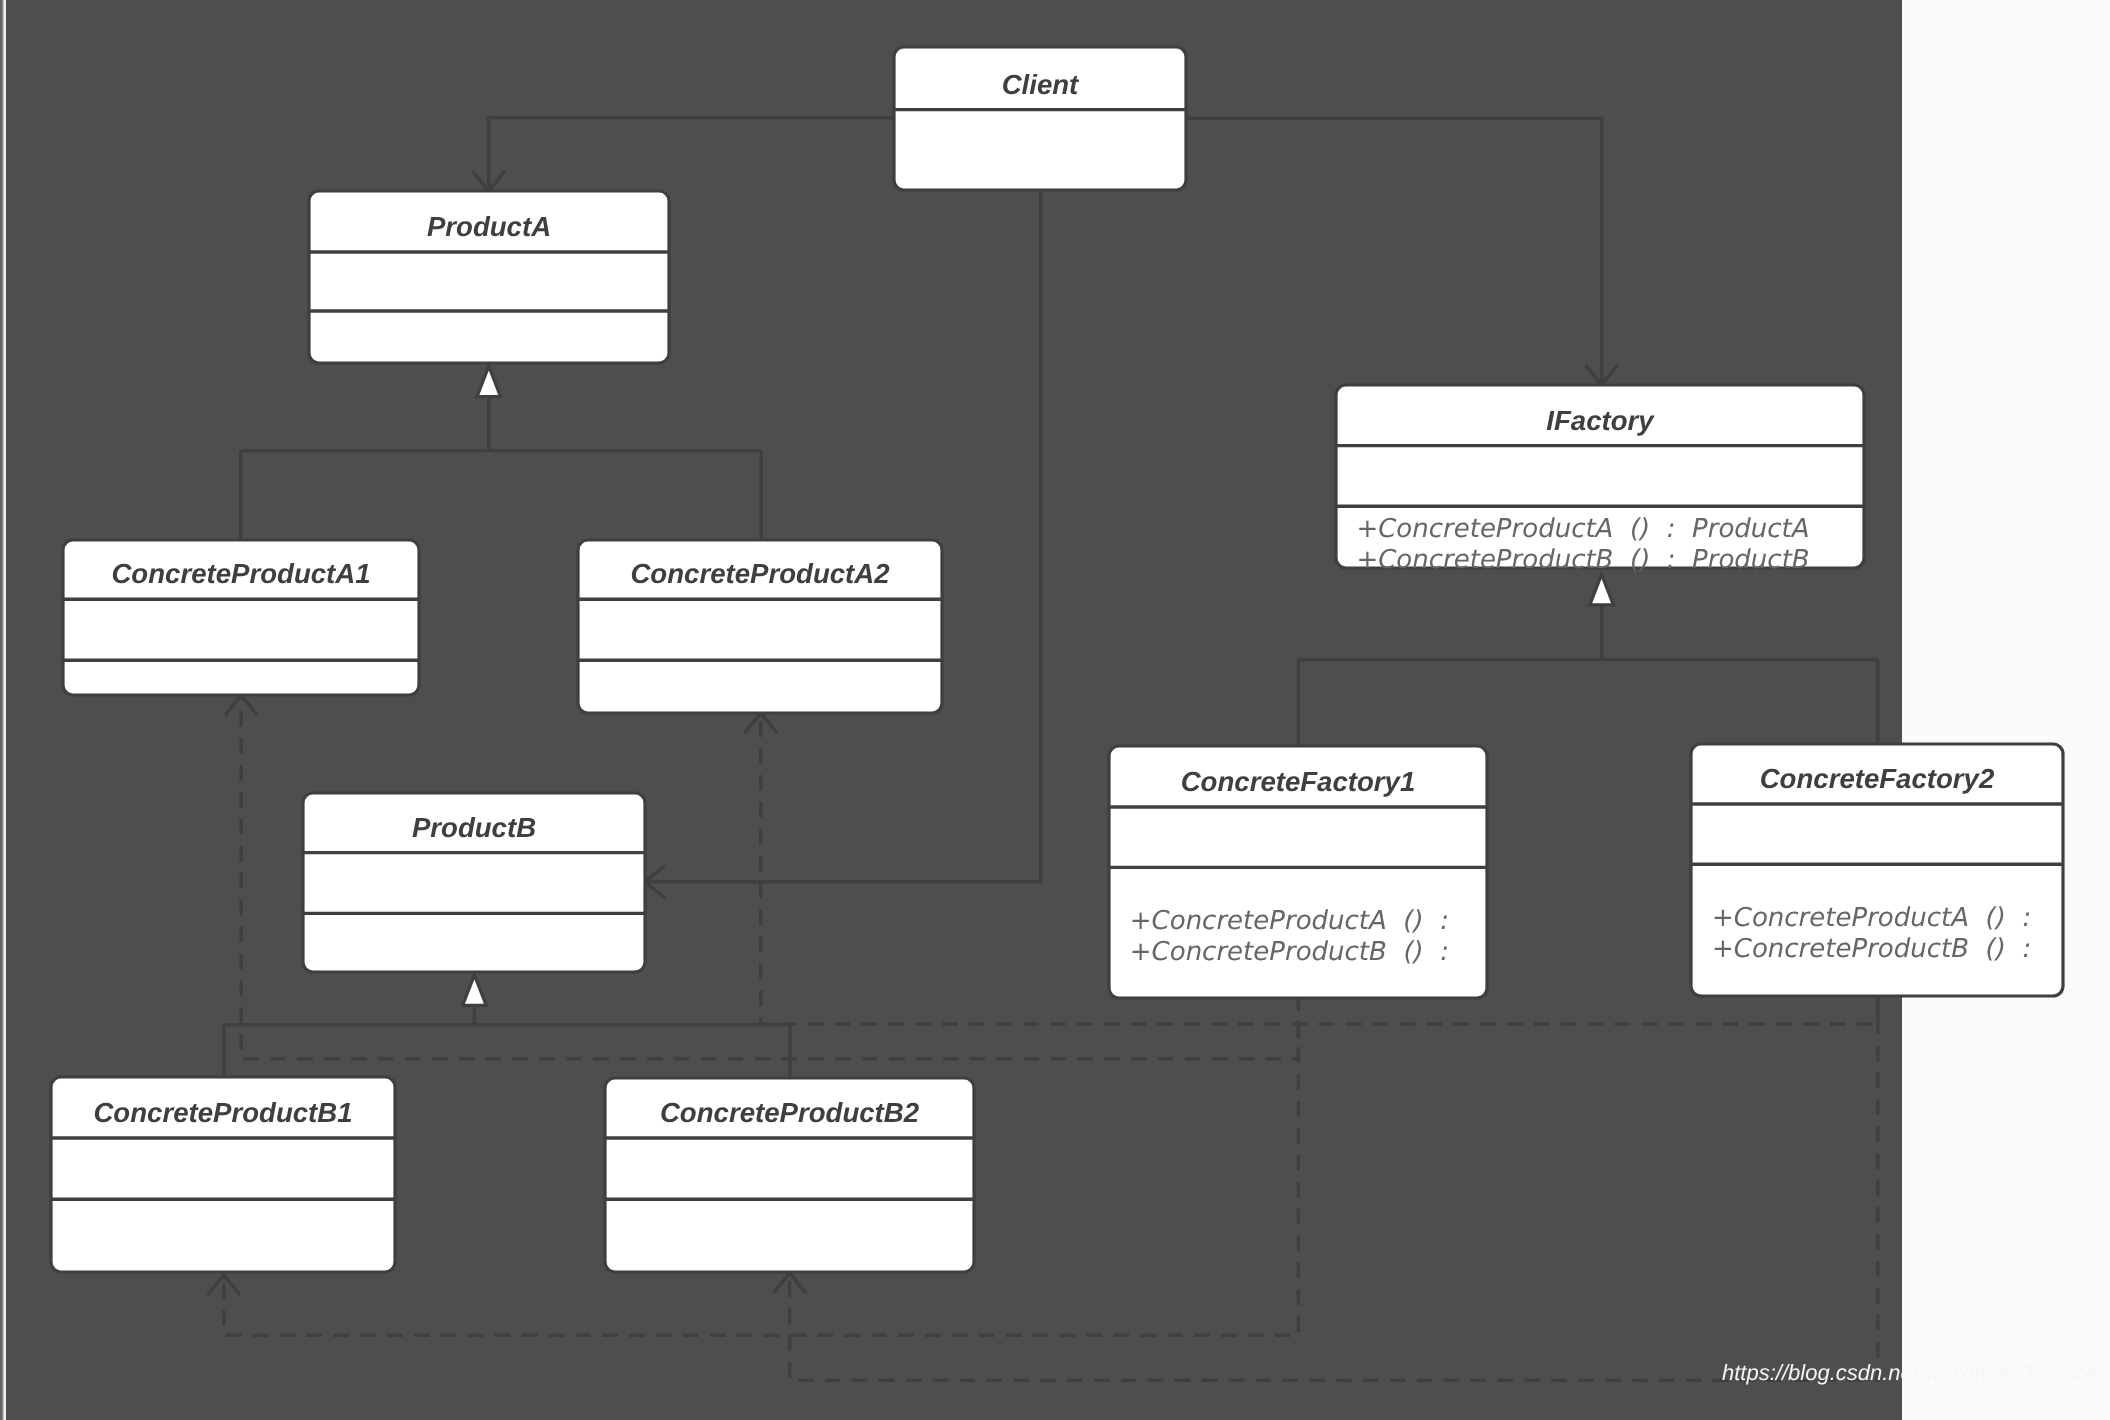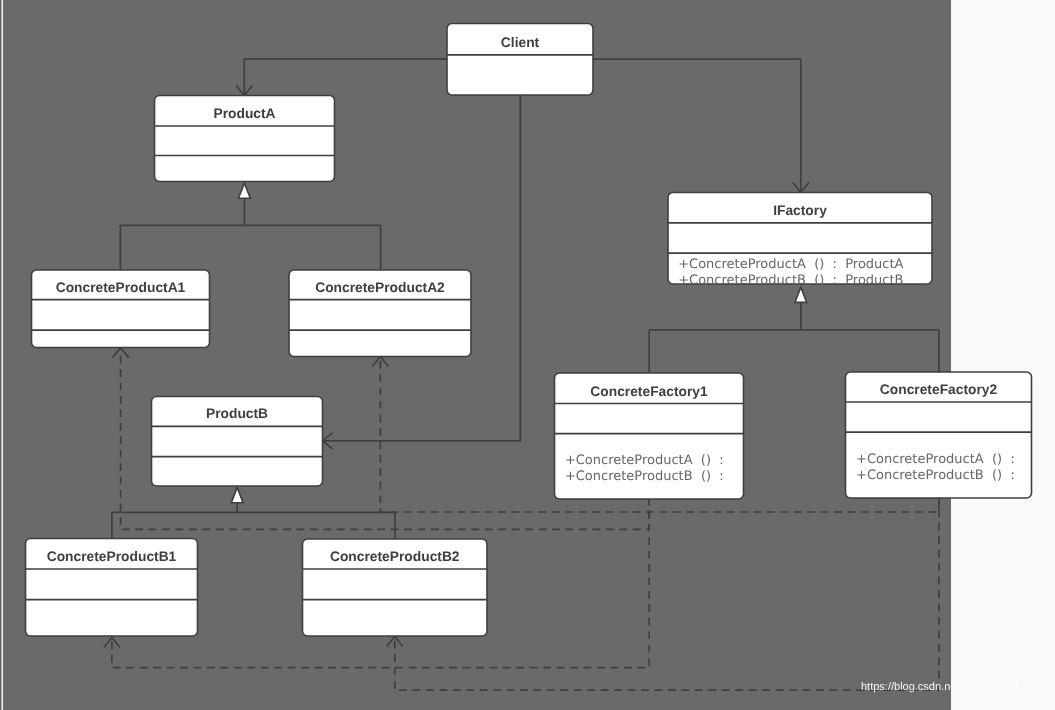--- a/index.html
+++ b/index.html
@@ -1,19 +1,19 @@
 <!DOCTYPE html>
 <html><head>
 <meta charset="utf-8">
 <title>UML Abstract Factory Diagram</title>
 <style>
   html,body{margin:0;padding:0;}
   *{-webkit-font-smoothing:antialiased;text-rendering:geometricPrecision;}
   body{width:1055px;height:710px;overflow:hidden;background:#fafafa;font-family:"Liberation Sans",sans-serif;}
-  #canvas{position:relative;width:951px;height:710px;background:#4d7c0f;filter:grayscale(1);}
+  #canvas{position:relative;width:951px;height:710px;background:#1d4ed8;filter:grayscale(1);font-style:italic;}
   .edge-left{position:absolute;left:0;top:0;width:3px;height:710px;
     background:linear-gradient(to right,#646464 0px,#646464 1px,#b9b9b9 1.6px,#f2f2f2 2.4px,#fafafa 3px);}
   svg{position:absolute;left:0;top:0;}
   .cls-box{fill:#ffffff;stroke:#3c3f43;stroke-width:1.6;}
   .cls-div{stroke:#3c3f43;stroke-width:1.7;}
   .link{fill:none;stroke:#3c3f43;stroke-width:1.7;}
   .link-dash{fill:none;stroke:#3c3f43;stroke-width:1.7;stroke-dasharray:7.8 5.65;}
   .tri{fill:#ffffff;stroke:#3c3f43;stroke-width:1.6;stroke-linejoin:miter;}
   .arrow-open{fill:none;stroke:#3c3f43;stroke-width:1.7;stroke-linecap:butt;}
   .title-txt{font-family:"Liberation Sans",sans-serif;font-weight:bold;font-size:13.8px;fill:#3c3f43;text-anchor:middle;}

